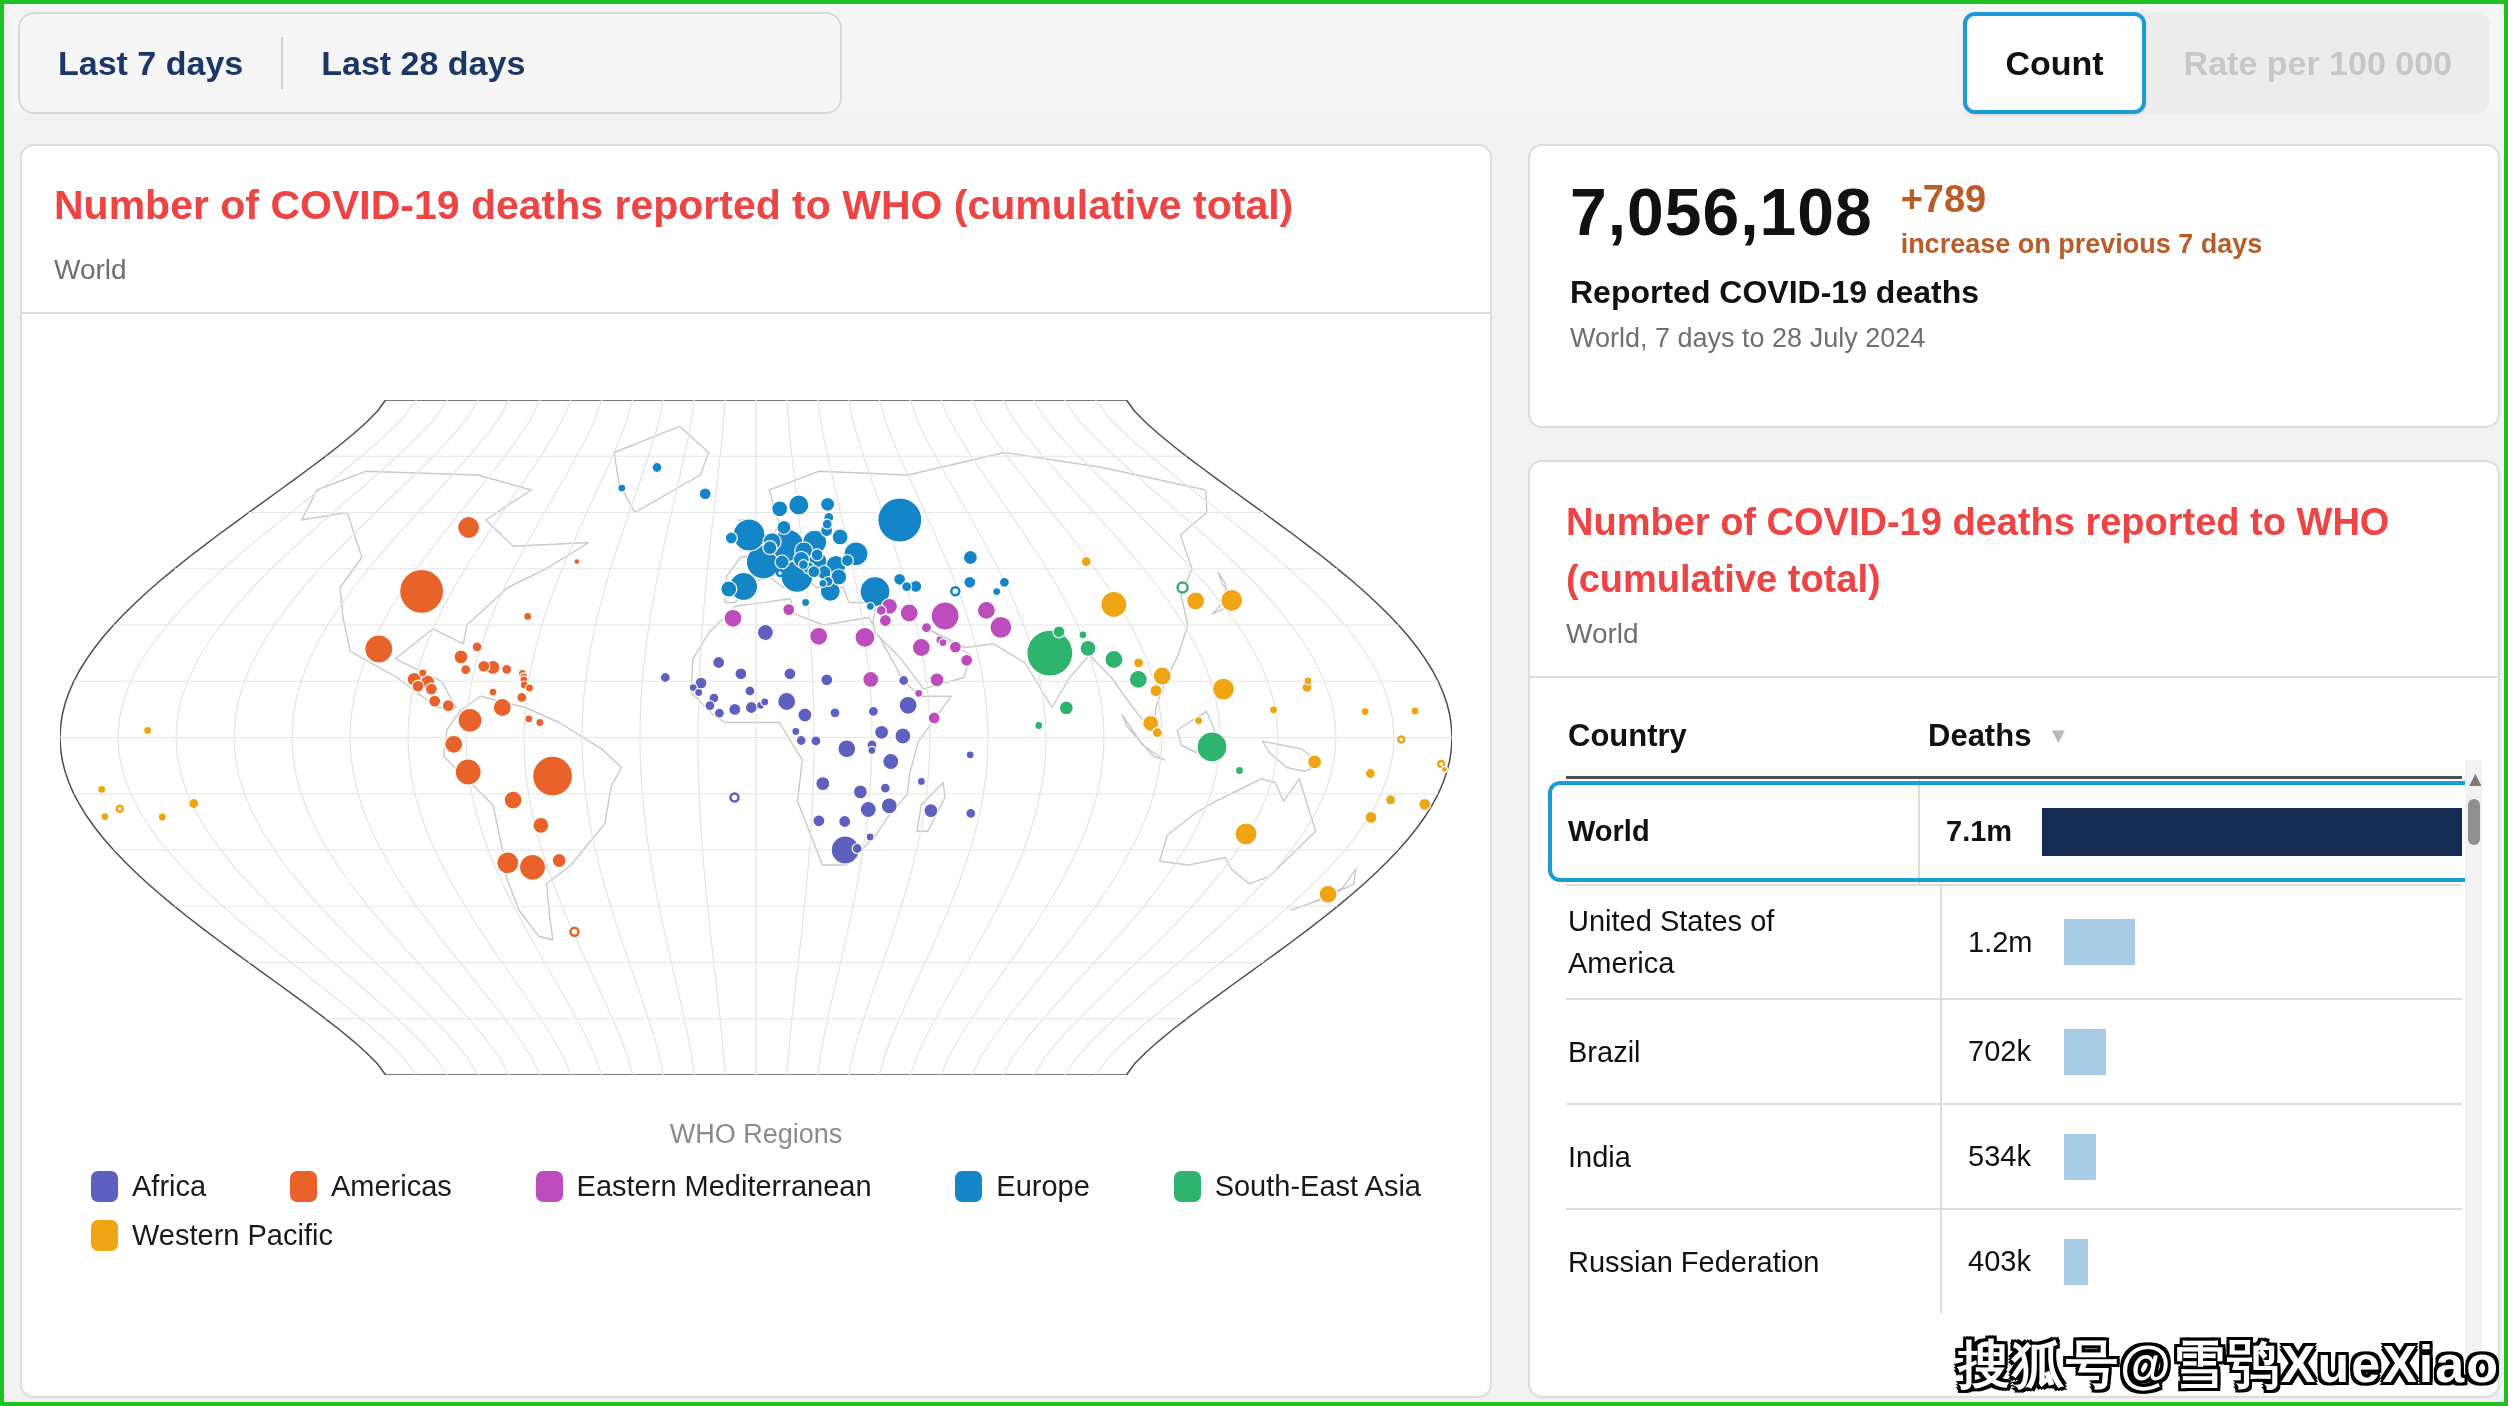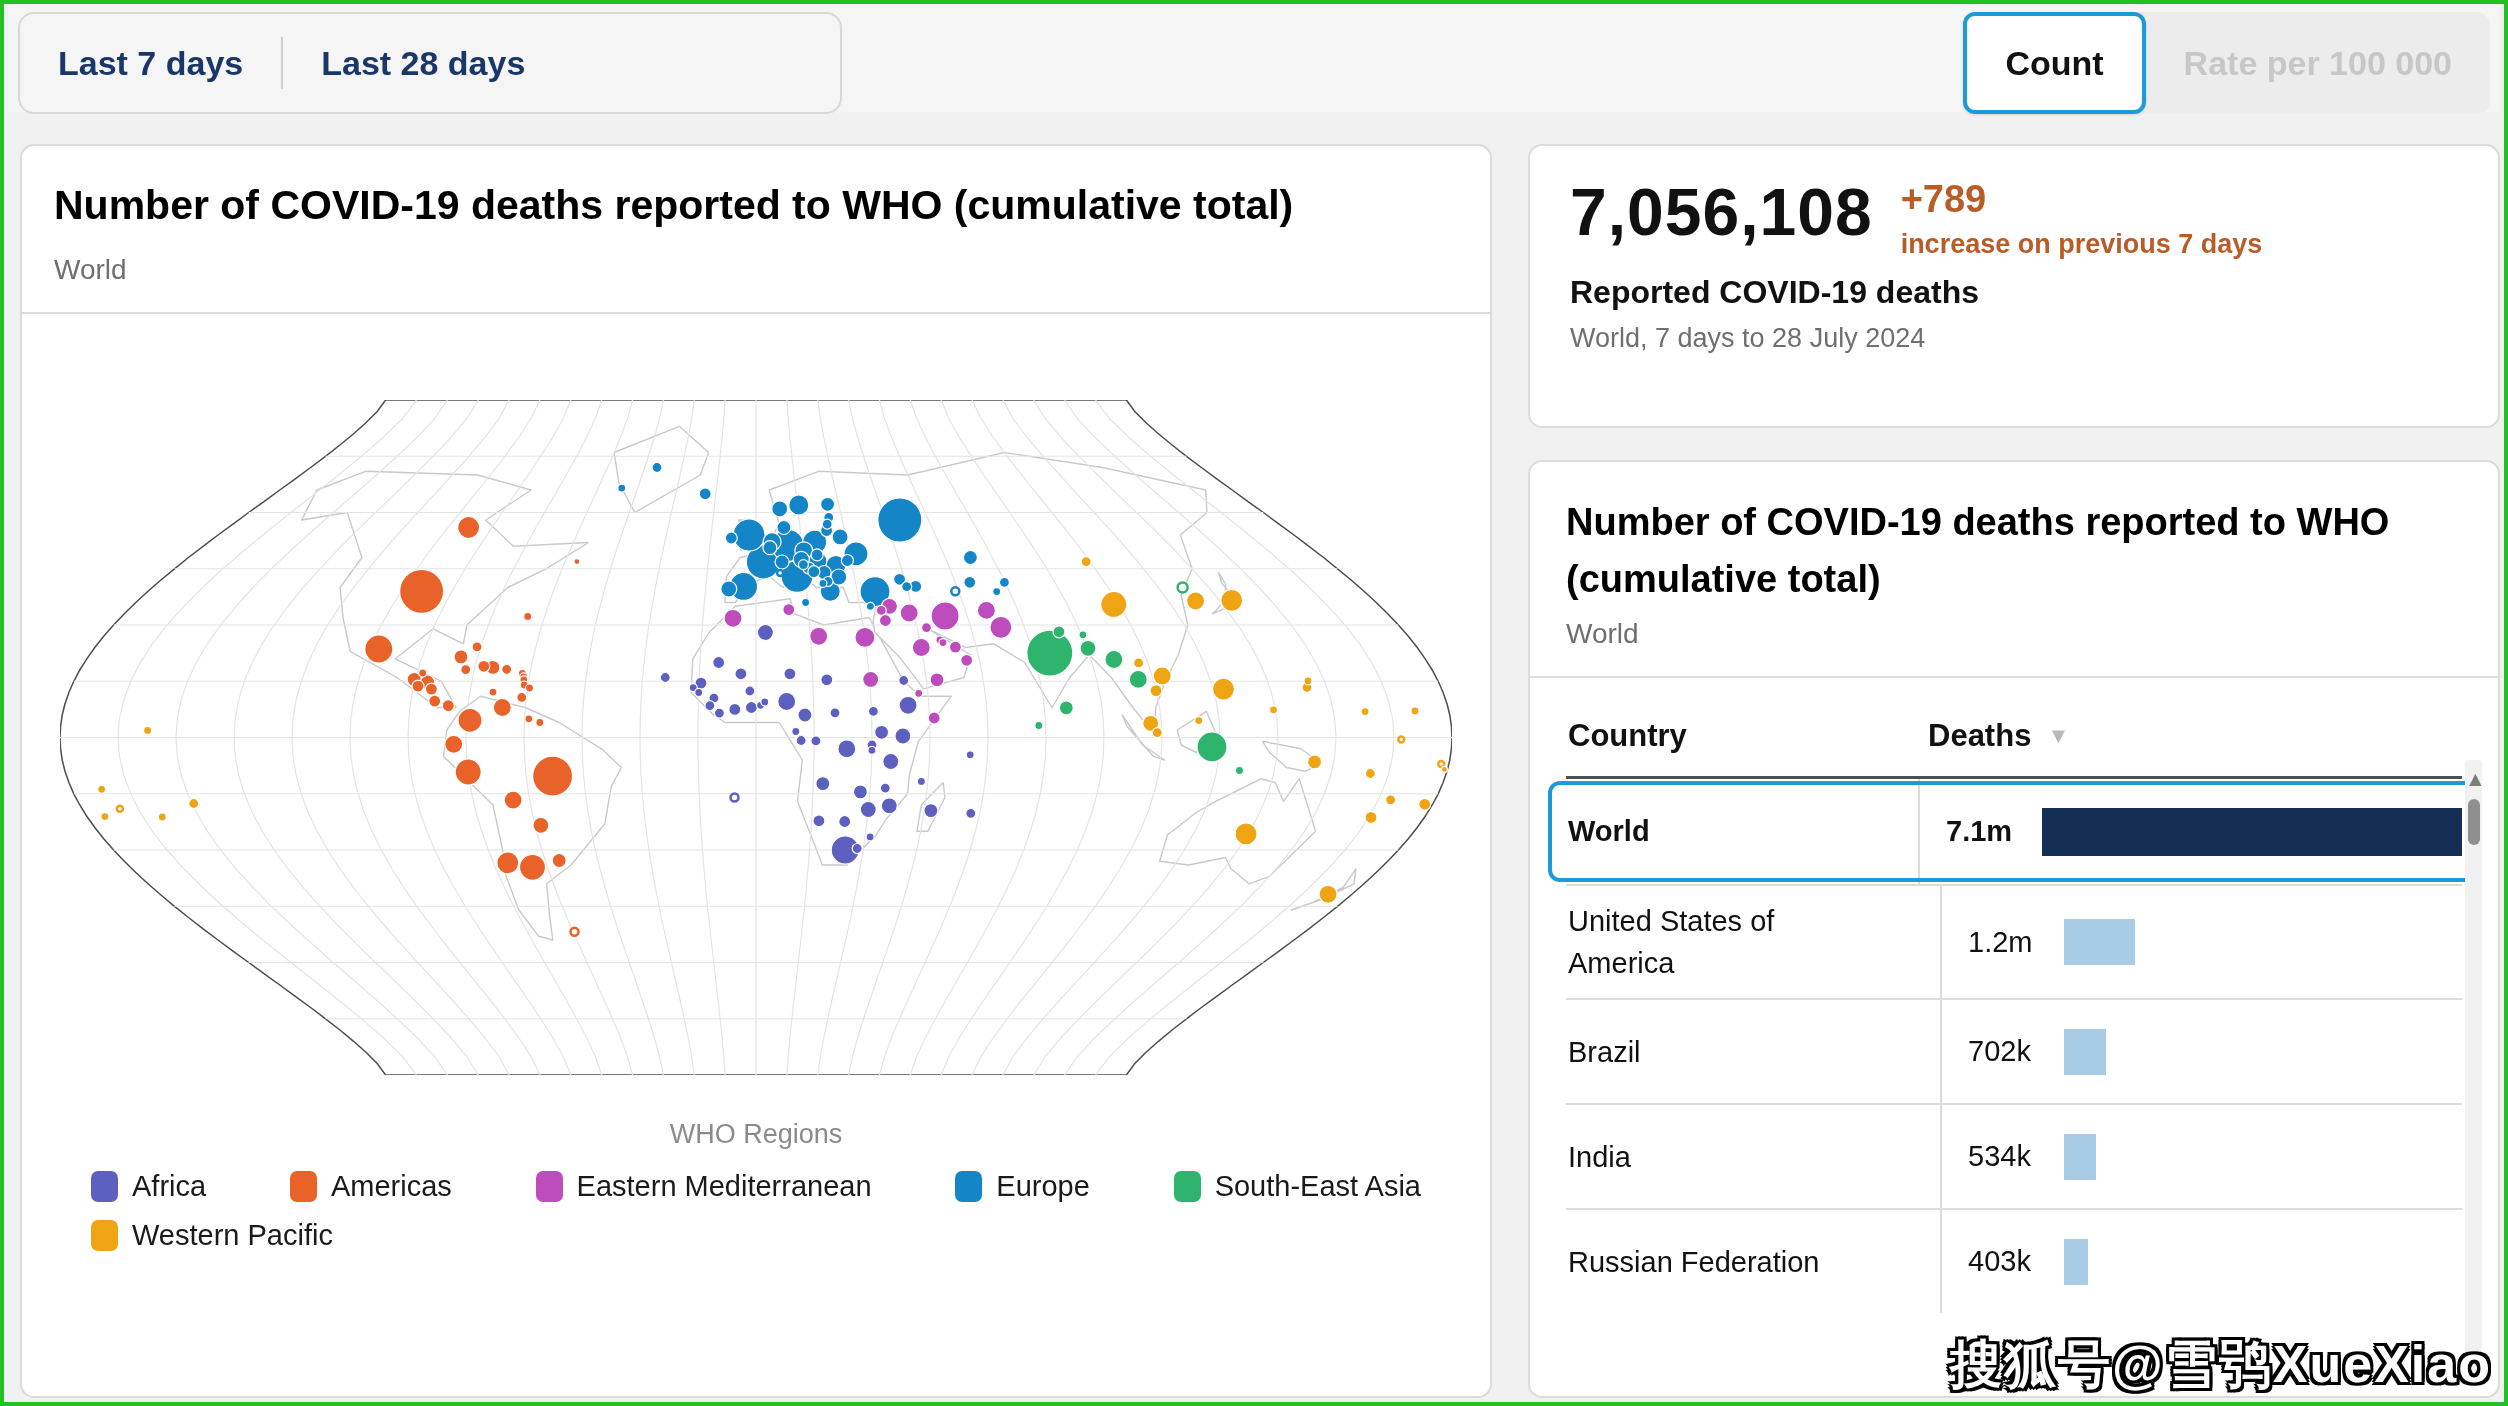--- a/index.html
+++ b/index.html
@@ -18,21 +18,21 @@
                   box-shadow:0 1px 3px rgba(0,0,0,.12); }
   .tab.disabled { color:#c7c7c7; }
   .tab-divider { width:2px; height:52px; background:#cfcfcf; }
 
   
   .card { position:absolute; background:#fff; border:2px solid #dcdcdc; border-radius:14px; }
   .map-card   { left:16px;  top:140px; width:1472px; height:1254px; overflow:hidden; }
   .stat-card  { left:1524px; top:140px; width:972px; height:284px; padding:30px 40px; }
   .table-card { left:1524px; top:456px; width:972px; height:938px; padding:32px 36px 0; overflow:hidden; }
 
-  .card-title { font-size:41px; font-weight:bold; color:#000000; line-height:1.55; }
+  .card-title { font-size:41px; font-weight:bold; color:#ef4444; line-height:1.55; }
   .map-card .card-title { margin:28px 32px 0; max-width:1390px; }
   .card-subtitle { font-size:28px; color:#6f6f6f; }
   .map-card .card-subtitle { margin:16px 32px 0; }
   .map-card .hdr-divider { border-top:2px solid #dcdcdc; margin-top:26px; }
 
   
   #map-svg { display:block; margin:86px auto 0; }
   .legend-wrap { margin-top:44px; text-align:center; }
   .legend-title { font-size:27px; color:#8b8b8b; }
   .legend-items { display:flex; flex-wrap:wrap; justify-content:space-between; column-gap:42px;
@@ -74,21 +74,21 @@
   .trow.selected::after { content:""; position:absolute; left:-18px; right:-16px; top:2px;
         bottom:2px; border:4px solid #1d9bd8; border-radius:12px; pointer-events:none; }
 
   
   .scrollbar { position:absolute; right:16px; top:298px; bottom:10px; width:17px;
                background:#f1f1f1; border-radius:3px; cursor:pointer; }
   .scroll-arrow { color:#7c7c7c; font-size:21px; text-align:center; margin-top:8px; line-height:1; }
   .scroll-thumb { width:12px; height:46px; border-radius:6px; background:#8f8f8f; margin:10px auto 0; }
 
   
-  .watermark { position:absolute; right:12px; bottom:2px; z-index:60; font-size:52px;
+  .watermark { position:absolute; right:4px; bottom:2px; z-index:60; font-size:52px;
         font-weight:bold; color:#fff; white-space:nowrap; letter-spacing:2px;
         text-shadow:-3px -3px 0 #000, 3px -3px 0 #000, -3px 3px 0 #000, 3px 3px 0 #000,
                     -3px 0 0 #000, 3px 0 0 #000, 0 -3px 0 #000, 0 3px 0 #000; }
 </style>
 </head>
 <body>
 
 <div class="page">
 
   <div class="topbar">

